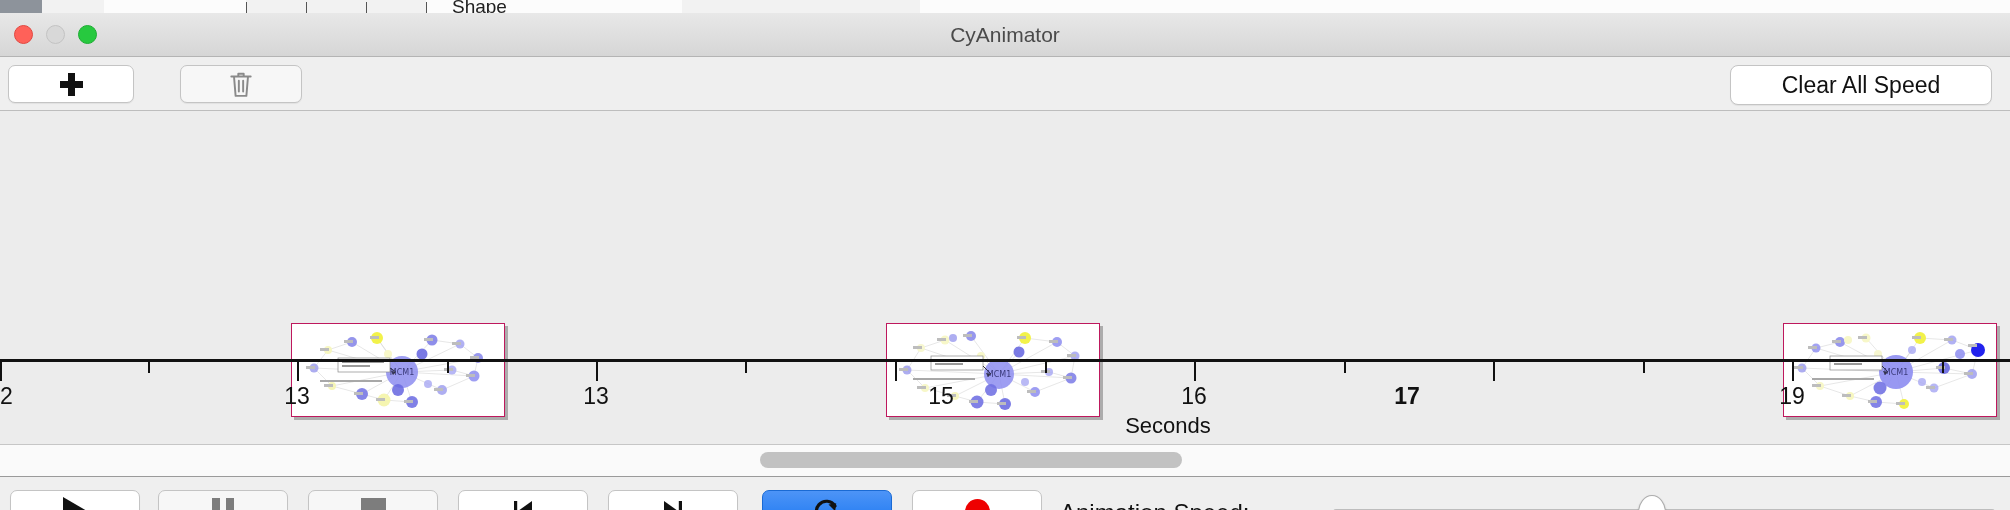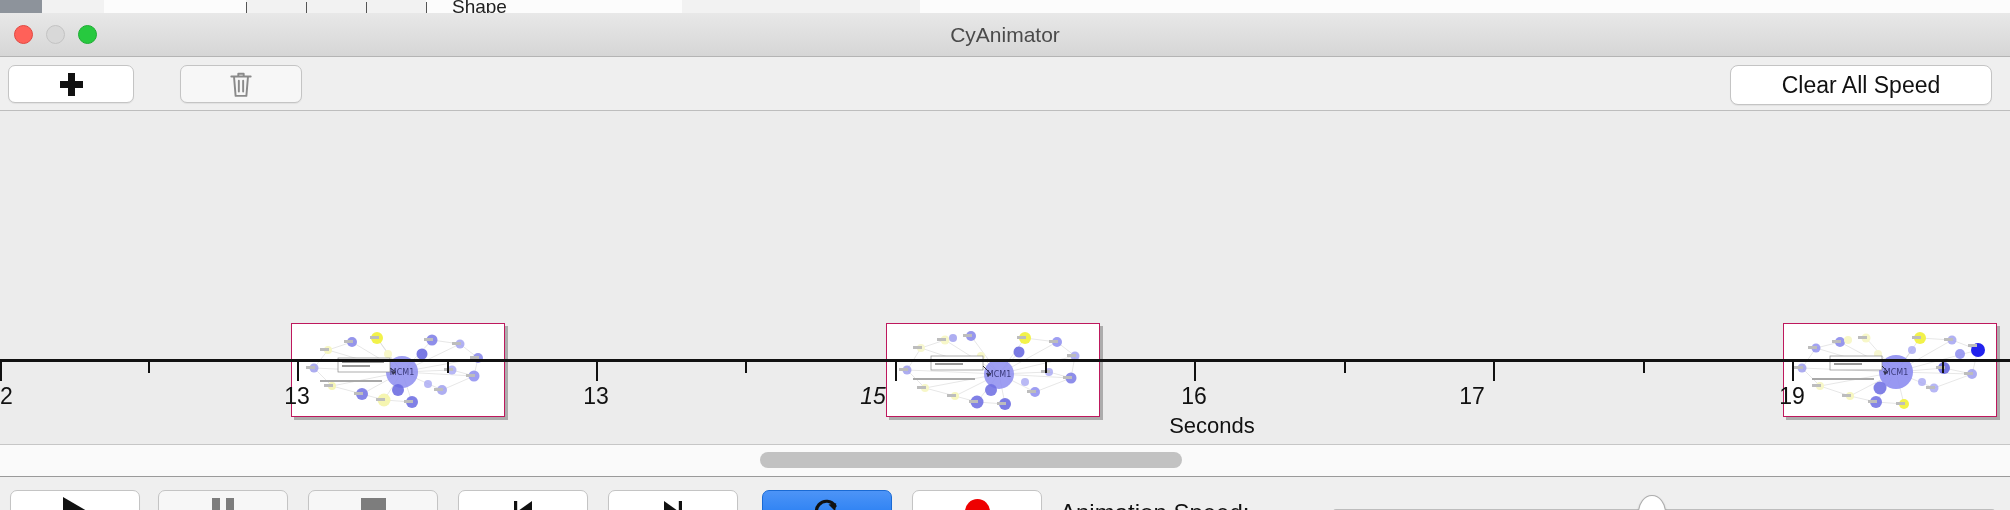--- a/index.html
+++ b/index.html
@@ -513,26 +513,26 @@
       <div class="tick major" style="left:1194px;"></div>
       <div class="tick minor" style="left:1344px;"></div>
       <div class="tick major" style="left:1493px;"></div>
       <div class="tick minor" style="left:1643px;"></div>
       <div class="tick major" style="left:1792px;"></div>
       <div class="tick minor" style="left:1942px;"></div>
 
       <div class="tick-label" style="left:0px;">12</div>
       <div class="tick-label" style="left:297px;">13</div>
       <div class="tick-label" style="left:596px;">13</div>
-      <div class="tick-label" style="left:873px;font-style:italic;">15</div>
+      <div class="tick-label" style="left:941px;">15</div>
       <div class="tick-label" style="left:1194px;">16</div>
-      <div class="tick-label" style="left:1472px;">17</div>
+      <div class="tick-label" style="left:1407px;font-weight:bold;">17</div>
       <div class="tick-label" style="left:1792px;">19</div>
 
-      <div class="axis-title" style="left:1212px;">Seconds</div>
+      <div class="axis-title" style="left:1168px;">Seconds</div>
     </div>
   </div>
 
   <div class="hscroll">
     <div class="hscroll-thumb" style="left:760px; width:422px;"></div>
   </div>
 
   <div class="playbar">
 
     <div class="pbtn" style="left:10px; width:130px;">

